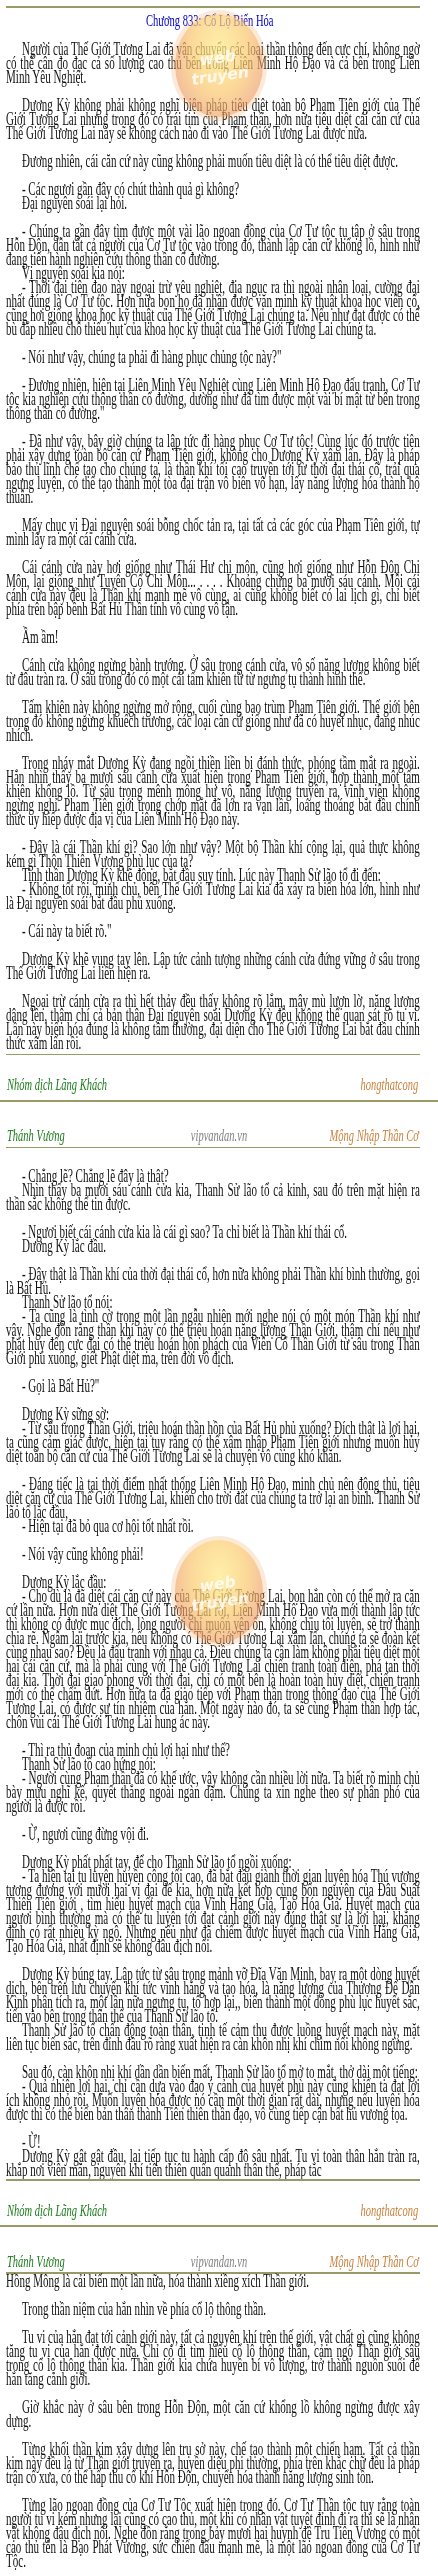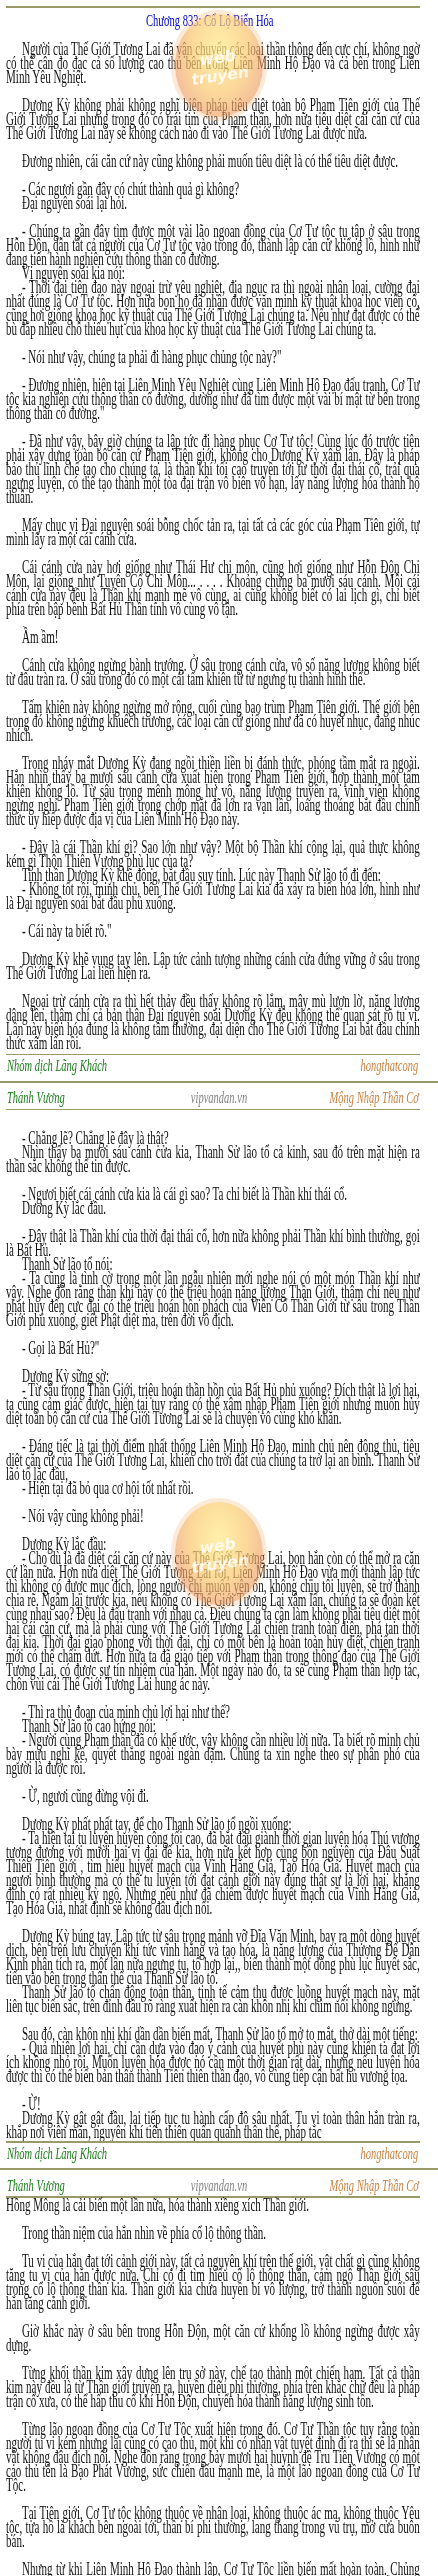--- a/index.html
+++ b/index.html
@@ -22,21 +22,21 @@
     font-size: 18px; line-height: 14px; color: #111111;
     text-align: justify;
   }
   .flow p { margin: 0; text-indent: 26px; }
   .flow p.gap { margin-top: 14px; }
   .flow p.noindent { text-indent: 0; }
   .band { position: relative; width: 439px; }
   .band-row {
     position: relative; height: 21.6px;
     font-family: "Liberation Serif", "DejaVu Serif", serif;
-    font-style: italic; font-size: 17.5px; line-height: 21.6px;
+    font-style: italic; font-size: 17.5px; line-height: 21.6px; margin-top: 19px;
   }
   .band-row span { position: absolute; top: 0; transform: scaleX(0.6); white-space: nowrap; }
   .b-left { left: 7.2px; transform-origin: 0 0 !important; color: #1a7a1a; }
   .b-right { right: 20.6px; transform-origin: 100% 0 !important; color: #c8803c; }
   .b-center { left: 219px; transform-origin: 50% 0 !important; color: #808080; translate: -50% 0; }
   .watermark {
     position: absolute; width: 88px; height: 103px; border-radius: 50%;
     background: radial-gradient(ellipse at 50% 35%, rgba(255,235,140,0.75) 0%, rgba(250,200,110,0.7) 45%, rgba(235,140,90,0.6) 80%, rgba(235,140,90,0) 100%);
     pointer-events: none; z-index: 5;
     box-shadow: 0 0 0 4.1px rgba(240,170,100,0.25);

